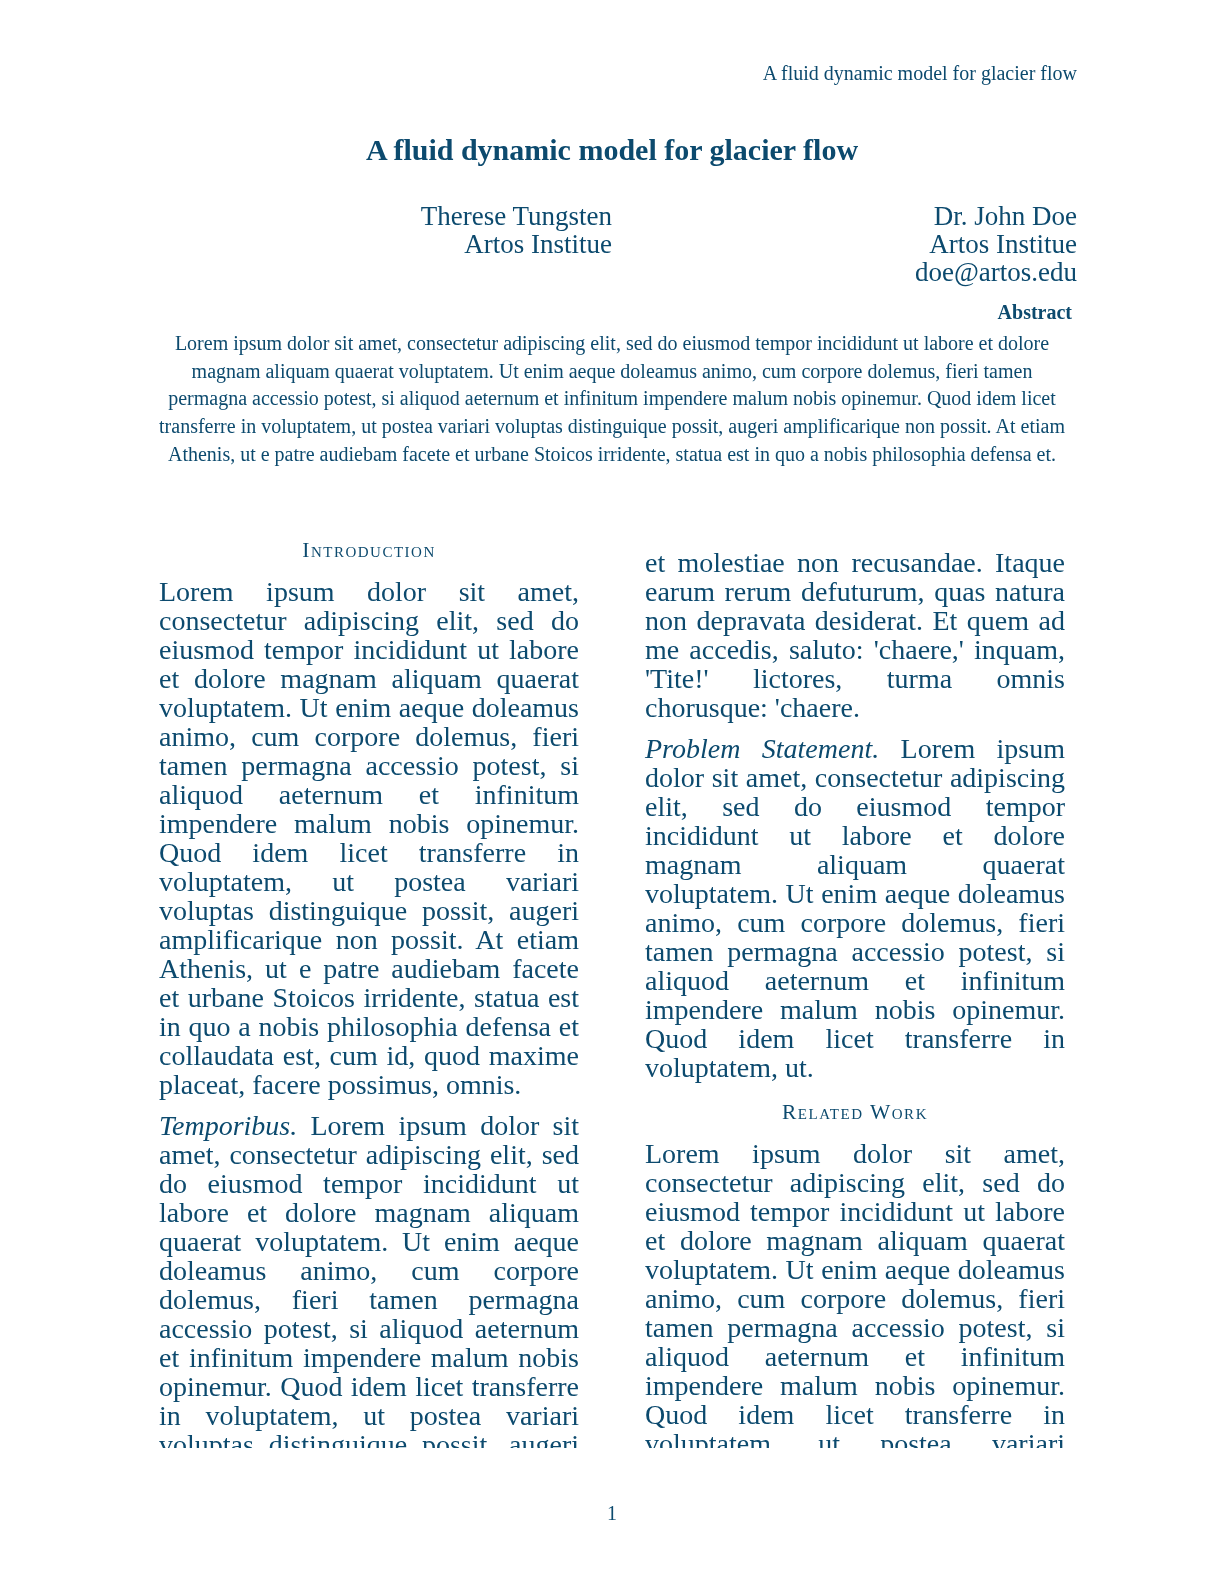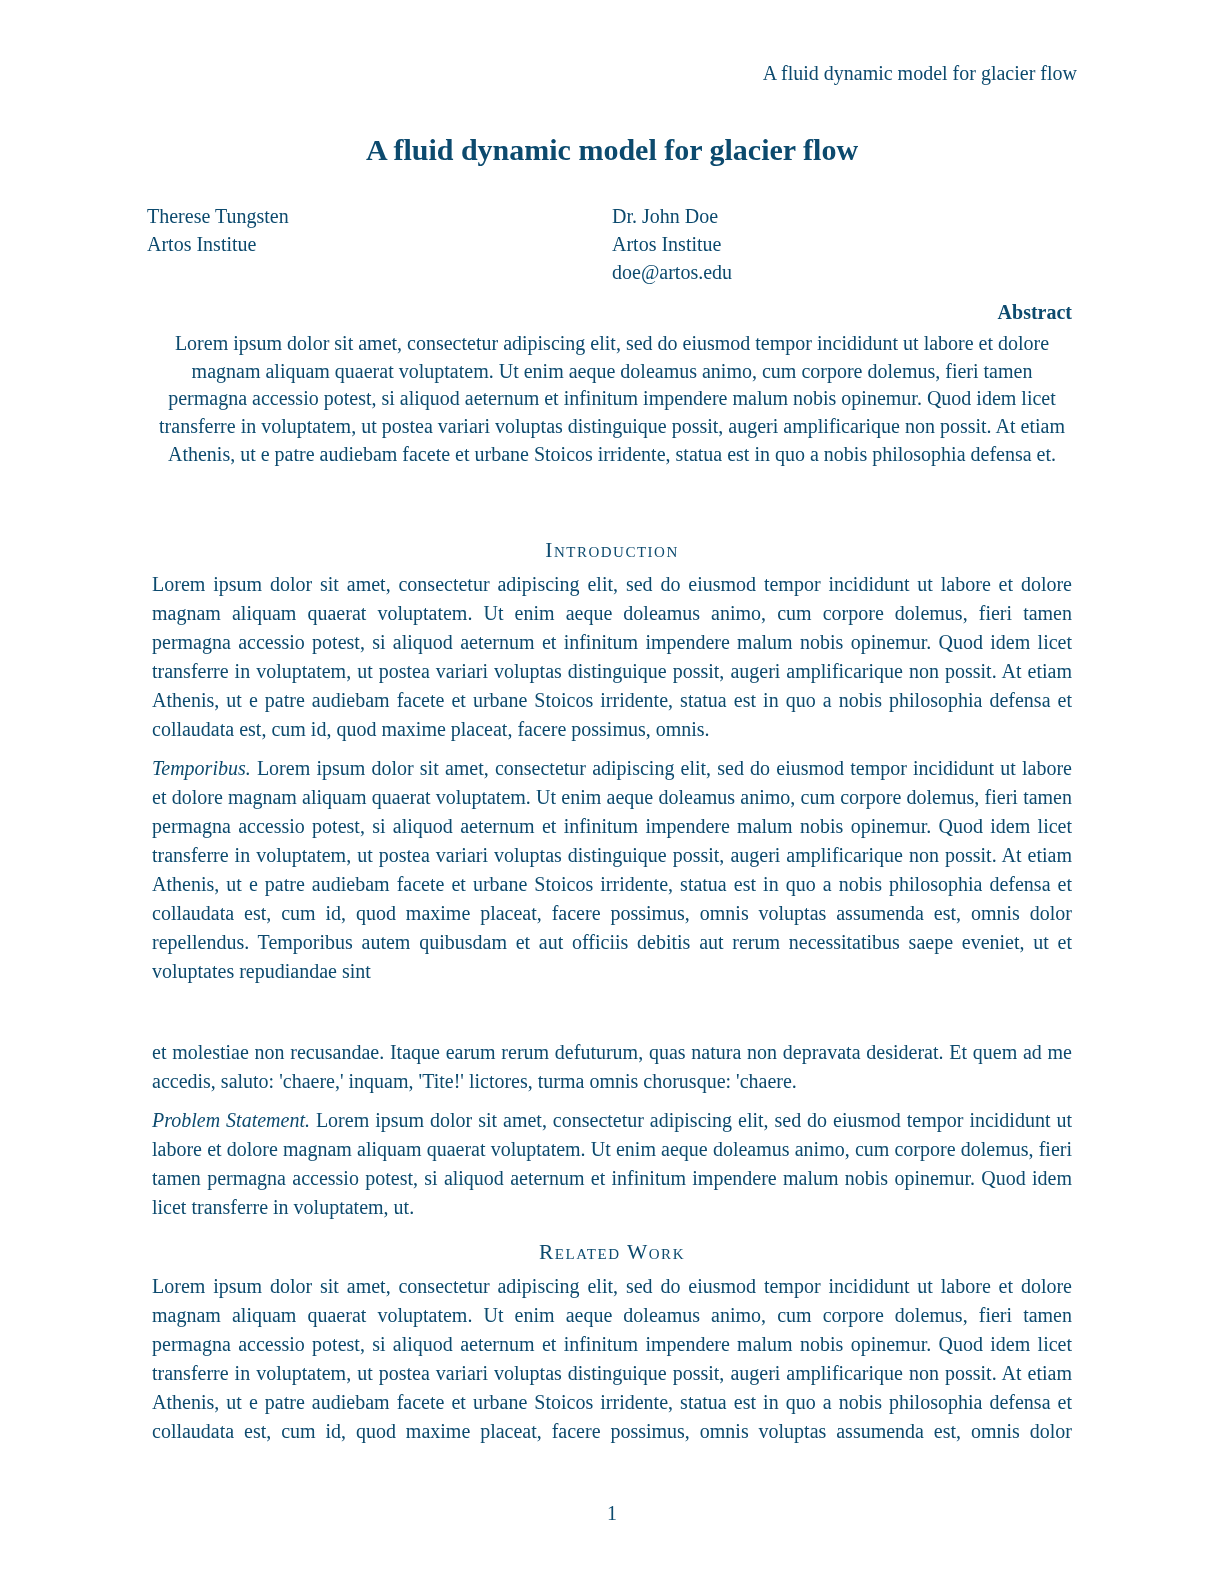--- a/index.html
+++ b/index.html
@@ -35,22 +35,22 @@
   }
   .authors {
     position: absolute;
     top: 202px;
     left: 147px;
     width: 930px;
     display: flex;
   }
   .author {
     flex: 1;
-    text-align: left;
-    font-size: 20px;
+    text-align: right;
+    font-size: 27px;
     line-height: 28px;
   }
   .abstract {
     position: absolute;
     top: 301px;
     left: 152px;
     width: 920px;
   }
   .abstract-heading {
     text-align: right;
@@ -65,40 +65,39 @@
   }
   .columns {
     position: absolute;
     top: 536px;
     left: 147px;
     width: 930px;
     height: 912px;
     display: flex;
     gap: 42px;
     overflow: hidden;
-    flex-direction: column;
   }
   .col {
     flex: 1;
     min-width: 0;
   }
   .section-heading {
     text-align: center;
     font-variant: small-caps;
     letter-spacing: 1.5px;
     font-size: 21.5px;
     line-height: 29px;
   }
   .section-heading.spaced-head {
     margin-top: 16px;
   }
   .para {
-    margin: 5px;
+    margin: 12px;
     text-align: justify;
-    font-size: 20px;
+    font-size: 28px;
     line-height: 29px;
   }
   .para.spaced {
     margin-top: 10px;
   }
   .runin {
     font-style: italic;
   }
   .page-number {
     position: absolute;

